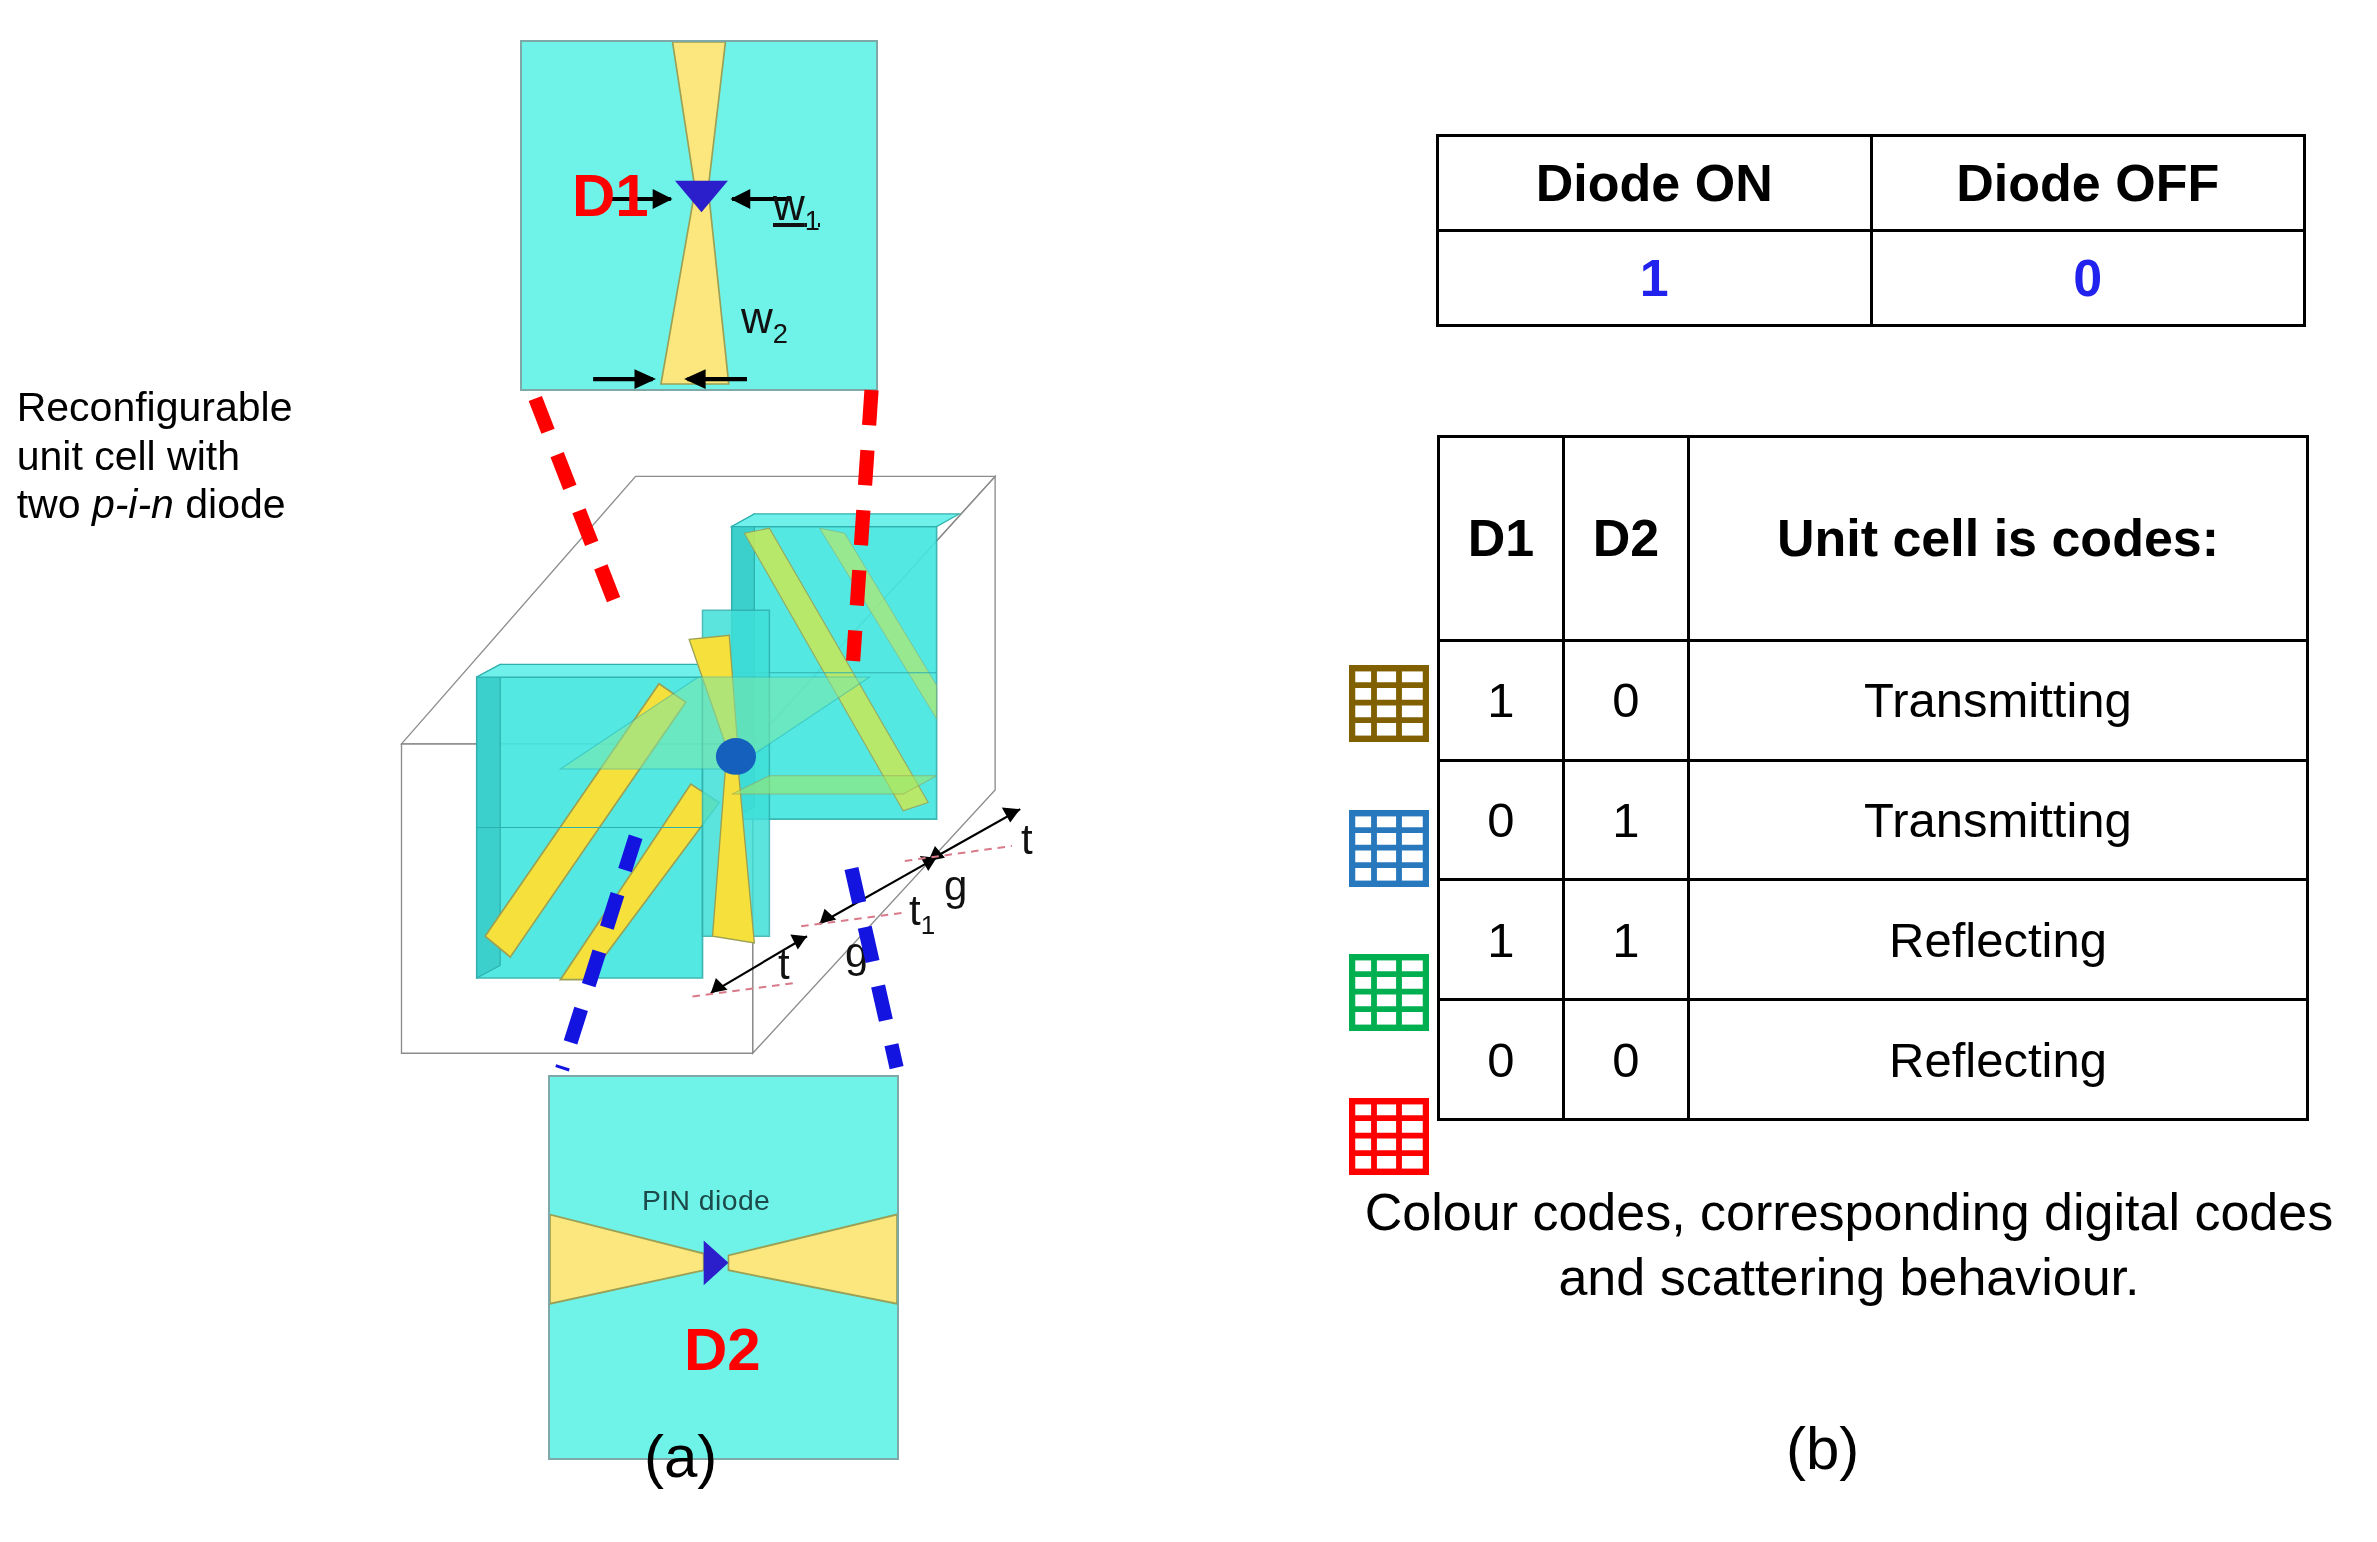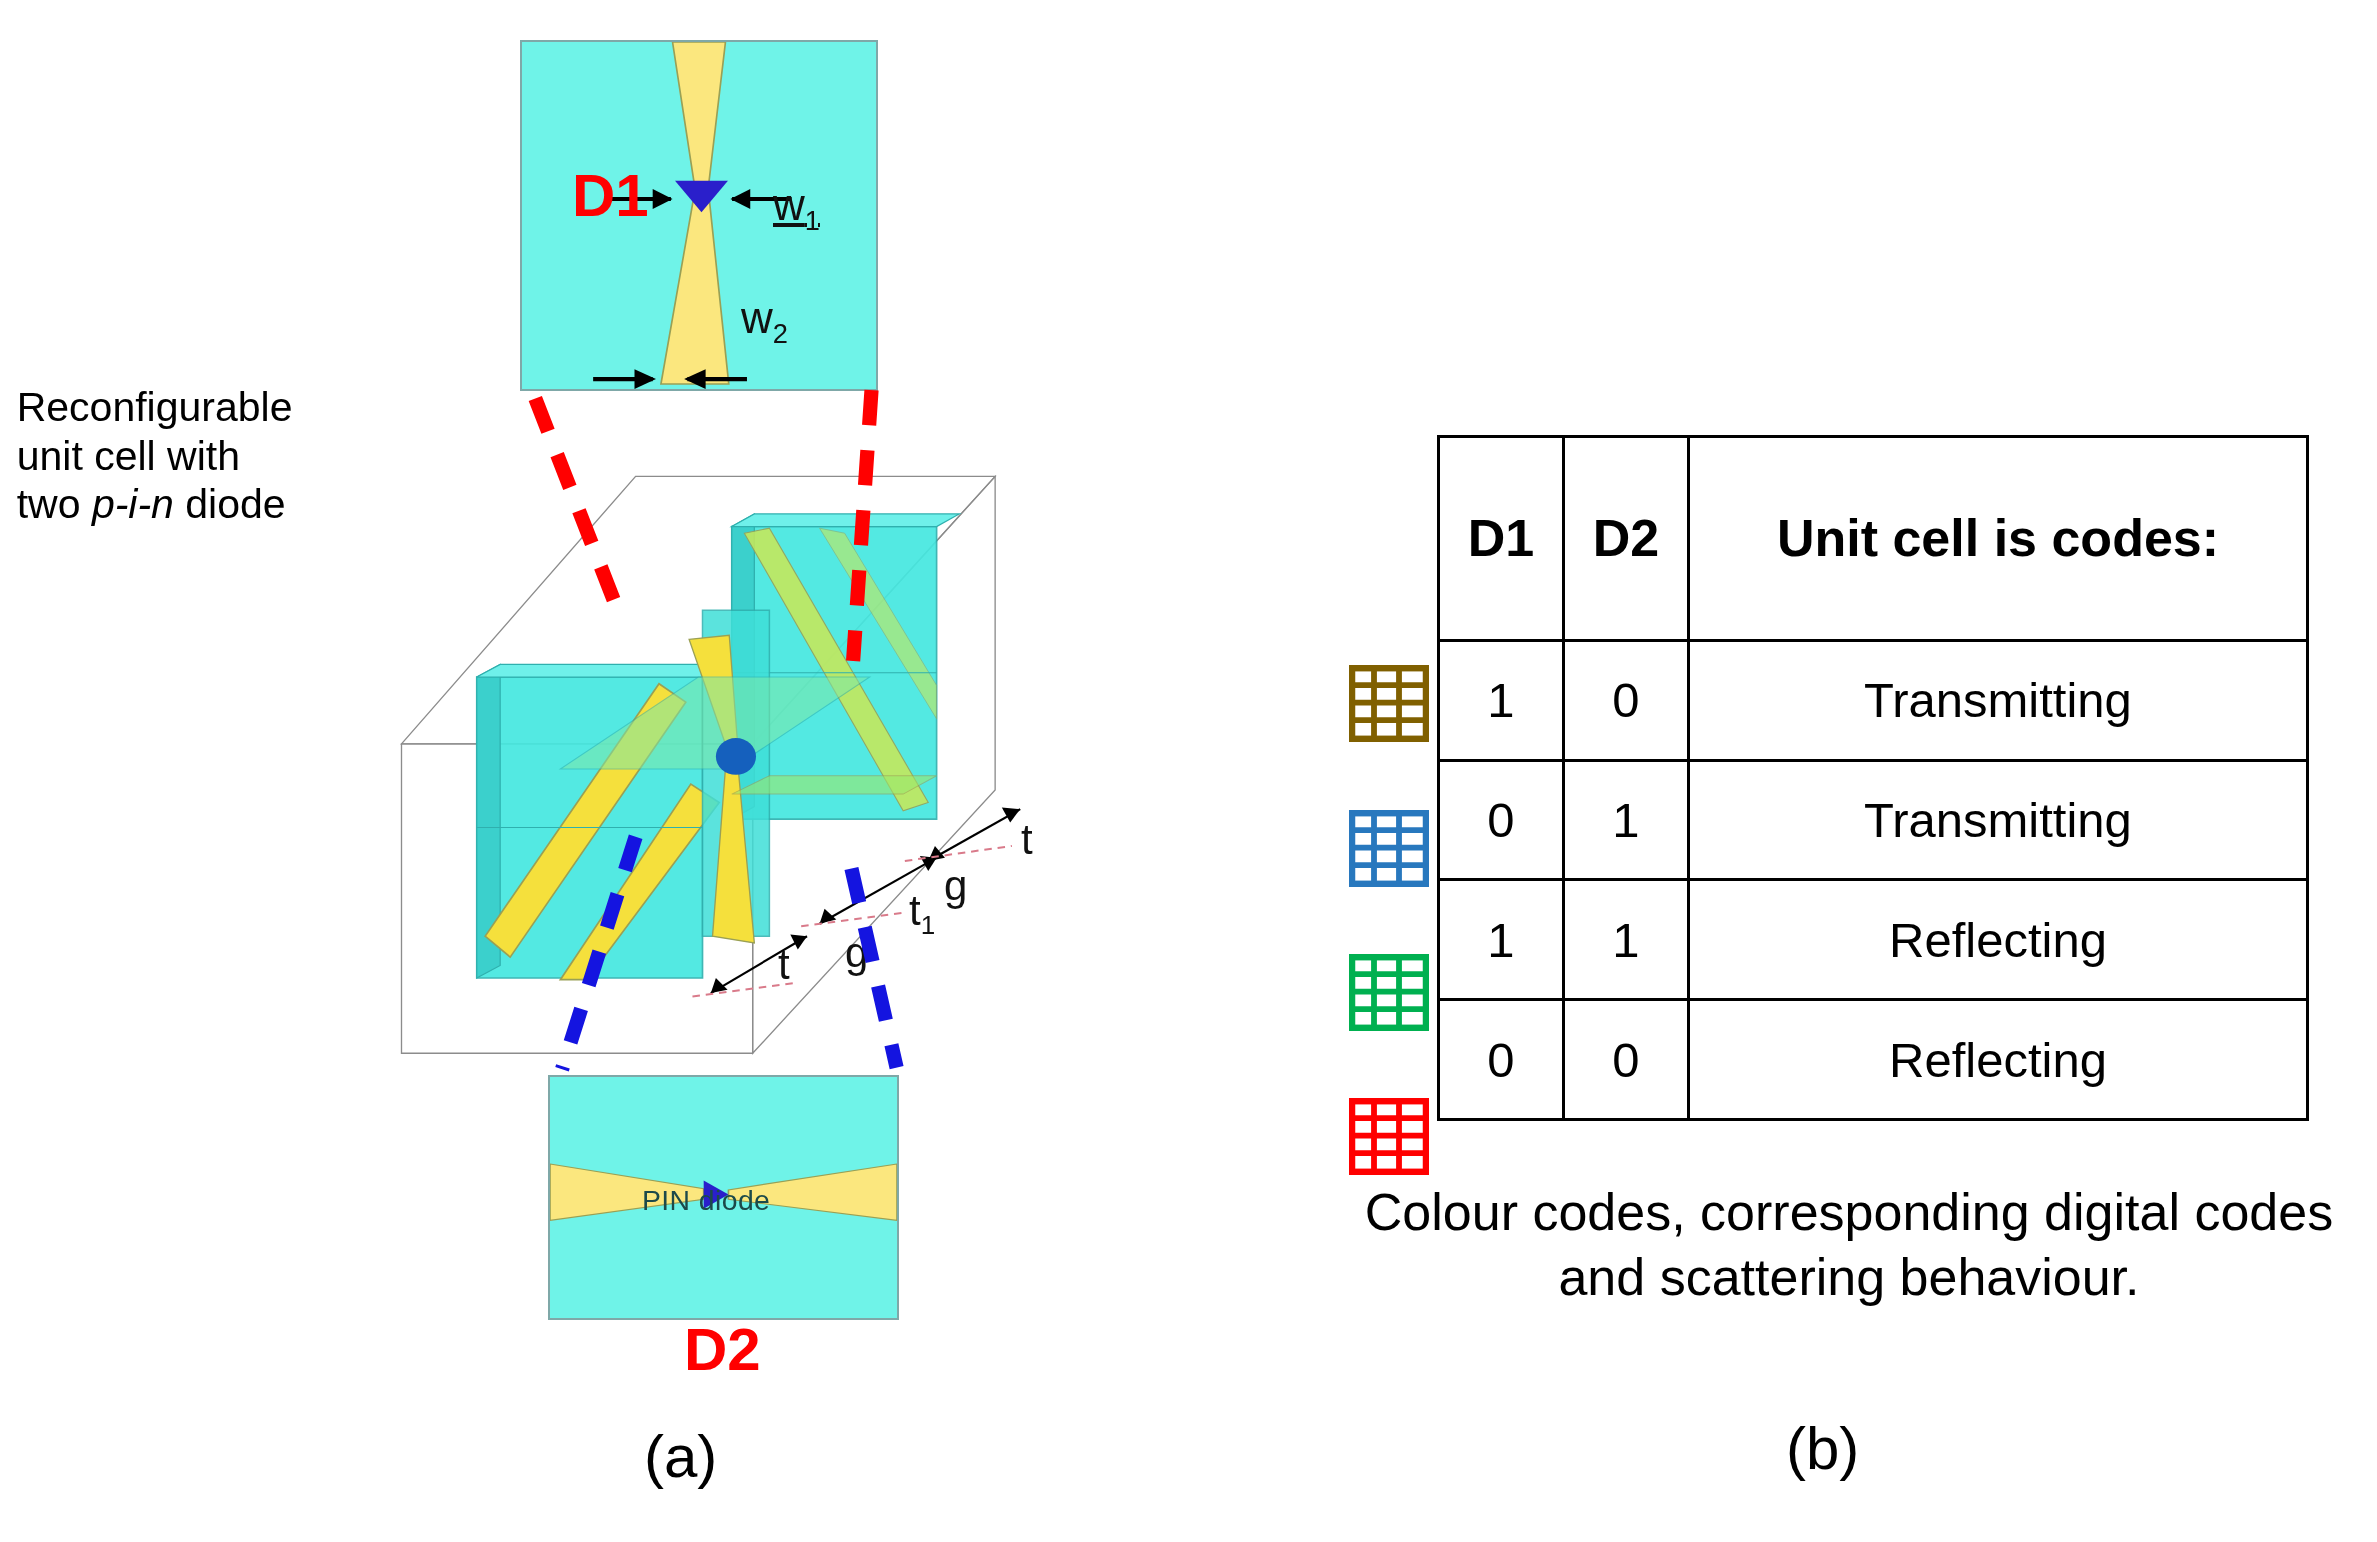--- a/index.html
+++ b/index.html
@@ -35,21 +35,21 @@
   }
   #annot-text .ital { font-style: italic; }
 
   
   .inset-panel {
     background: #6FF3E8;
     border: 2.5px solid #7FA8A8;
     box-sizing: border-box;
   }
   #panel-d1 { left: 520px; top: 40px;  width: 358px; height: 351px; }
-  #panel-d2 { left: 548px; top: 1075px; width: 351px; height: 245px; }
+  #panel-d2 { left: 548px; top: 1075px; width: 351px; height: 385px; }
 
   .d-label {
     position: absolute;
     color: #FF0000;
     font-weight: bold;
     font-size: 60px;
     line-height: 1;
   }
   #label-d1 { left: 50px;  top: 124px; }
   #label-d2 { left: 134px; top: 243px; }
@@ -292,20 +292,32 @@
     </g>
     <g stroke="#1414E0" stroke-width="17" stroke-dasharray="42 30" stroke-linecap="butt" fill="none">
       <line x1="760" y1="1000" x2="672" y2="1278"></line>
       <line x1="1018" y1="1038" x2="1072" y2="1276"></line>
     </g>
   </svg>
 
   <div class="subcap" id="cap-a">(a)</div>
   <div class="subcap" id="cap-b">(b)</div>
 
+  <table class="abs" id="table-top">
+    <tbody>
+        <tr>
+      <td class="hdr">Diode ON</td>
+      <td class="hdr">Diode OFF</td>
+    </tr>
+    <tr>
+      <td class="val">1</td>
+      <td class="val">0</td>
+    </tr>
+  </tbody>
+    </table>
 
   <table class="abs" id="table-main">
     <colgroup>
       <col id="col-d1">
         <col id="col-d2">
         <col id="col-desc">
     </colgroup>
     <tbody>
         <tr>
       <td class="hdr">D1</td>

